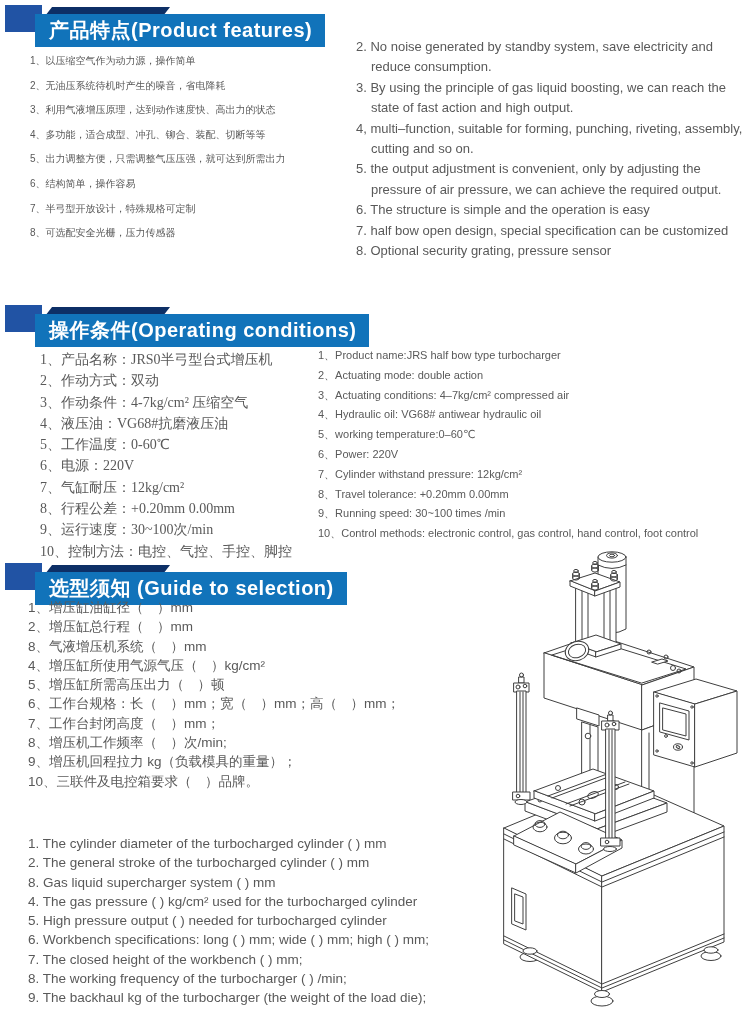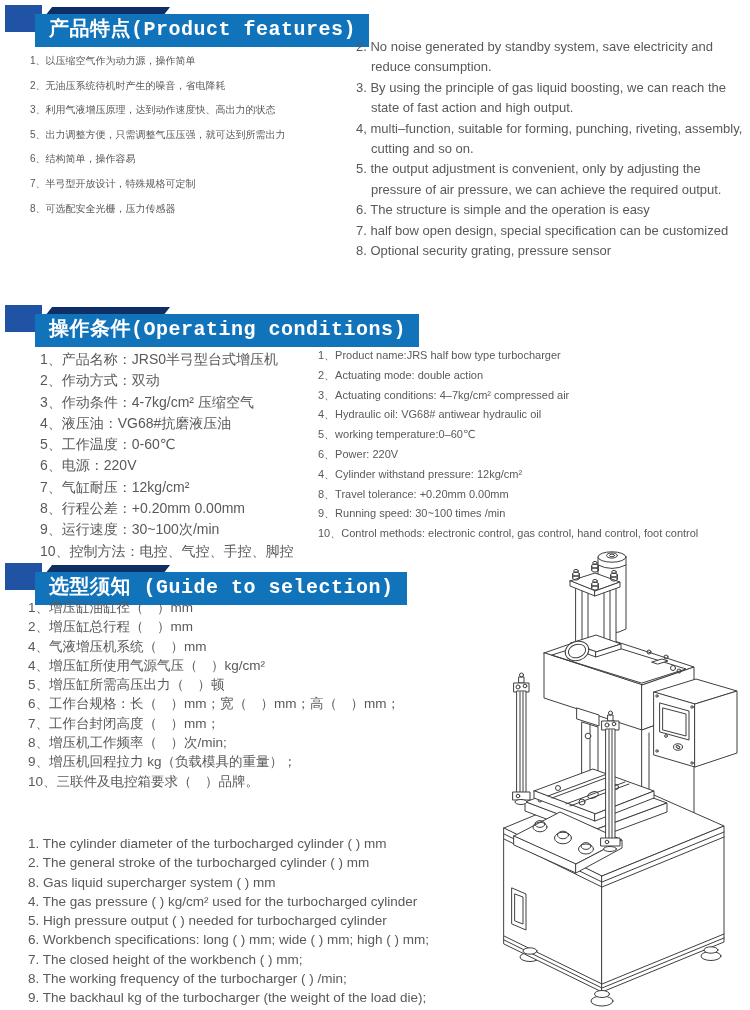--- a/index.html
+++ b/index.html
@@ -5,30 +5,30 @@
   html,body{margin:0;padding:0;background:#fff;}
   .page{position:relative;width:750px;height:1010px;background:#ffffff;overflow:hidden;
         font-family:"Liberation Sans","DejaVu Sans",sans-serif;color:#595959;}
 
   
   .hdr{position:absolute;left:5px;height:46px;}
   .hdr-tab{position:absolute;left:0;top:0;width:37px;height:27px;background:#2153a4;}
   .hdr-fold{position:absolute;left:40px;top:2px;width:118px;height:9px;background:#0d2f66;
             transform:skewX(-38deg);transform-origin:left bottom;}
   .hdr-banner{position:absolute;left:30px;top:9px;background:#1173ba;color:#ffffff;
-              font-family:Liberation Mono, monospace;font-weight:bold;
+              font-family:Liberation Sans, sans-serif;font-weight:bold;
               font-size:20px;line-height:24px;padding:4px 13px 5px 14px;white-space:nowrap;
               letter-spacing:0.5px;}
 
   
   .list{position:absolute;}
   .li{margin:0;}
   .s1cn .li{font-size:10px;line-height:21.6px;margin-bottom:3px;padding-left:32px;text-indent:-32px;}
   .s1en .li{font-size:13px;line-height:20.4px;padding-left:15px;text-indent:-15px;}
-  .s2cn .li{font-size:14px;line-height:21.3px;padding-left:34px;text-indent:-34px;}
+  .s2cn .li{font-size:14px;line-height:21.3px;padding-left:34px;text-indent:-34px;font-family:Liberation Serif, serif;}
   .s2en .li{font-size:11px;line-height:19.8px;padding-left:20px;text-indent:-20px;}
   .s3cn .li{font-size:13.5px;line-height:19.3px;padding-left:30px;text-indent:-30px;}
   .s3en .li{font-size:13.5px;line-height:19.3px;padding-left:19px;text-indent:-19px;}
 
   #s1cn{left:30px;top:50px;width:330px;}
   #s1en{left:356px;top:37px;width:392px;}
   #s2cn{left:40px;top:349px;width:300px;}
   #s2en{left:318px;top:346px;width:432px;}
   #s3cn{left:28px;top:598px;width:420px;}
   #s3en{left:28px;top:834px;width:465px;}
@@ -47,20 +47,21 @@
     <span class="hdr-tab"></span>
     <span class="hdr-fold"></span>
     <span class="hdr-banner">产品特点(Product features)</span>
   </div>
 
   <div id="s1cn" class="list s1cn">
 
   <div class="li">1、以压缩空气作为动力源，操作简单</div>
       <div class="li">2、无油压系统待机时产生的噪音，省电降耗</div>
       <div class="li">3、利用气液增压原理，达到动作速度快、高出力的状态</div>
+      <div class="li">4、多功能，适合成型、冲孔、铆合、装配、切断等等</div>
       <div class="li">5、出力调整方便，只需调整气压压强，就可达到所需出力</div>
       <div class="li">6、结构简单，操作容易</div>
       <div class="li">7、半弓型开放设计，特殊规格可定制</div>
       <div class="li">8、可选配安全光栅，压力传感器</div>
     </div>
   <div id="s1en" class="list s1en">
 
       <div class="li">2. No noise generated by standby system, save electricity and reduce consumption.</div>
       <div class="li">3. By using the principle of gas liquid boosting, we can reach the state of fast action and high output.</div>
       <div class="li">4, multi–function, suitable for forming, punching, riveting, assembly, cutting and so on.</div>
@@ -90,37 +91,37 @@
       <div class="li">10、控制方法：电控、气控、手控、脚控</div>
     </div>
   <div id="s2en" class="list s2en">
 
   <div class="li">1、Product name:JRS half bow type turbocharger</div>
       <div class="li">2、Actuating mode: double action</div>
       <div class="li">3、Actuating conditions: 4–7kg/cm² compressed air</div>
       <div class="li">4、Hydraulic oil: VG68# antiwear hydraulic oil</div>
       <div class="li">5、working temperature:0–60℃</div>
       <div class="li">6、Power: 220V</div>
-      <div class="li">4、Cylinder withstand pressure: 12kg/cm²</div>
+      <div class="li">7、Cylinder withstand pressure: 12kg/cm²</div>
       <div class="li">8、Travel tolerance: +0.20mm 0.00mm</div>
       <div class="li">9、Running speed: 30~100 times /min</div>
       <div class="li">10、Control methods: electronic control, gas control, hand control, foot control</div>
     </div>
 
   <div class="hdr" style="top:563px">
     <span class="hdr-tab"></span>
     <span class="hdr-fold"></span>
     <span class="hdr-banner">选型须知 (Guide to selection)</span>
   </div>
 
   <div id="s3cn" class="list s3cn">
 
   <div class="li">1、增压缸油缸径（　）mm</div>
       <div class="li">2、增压缸总行程（　）mm</div>
-      <div class="li">4、气液增压机系统（　）mm</div>
+      <div class="li">8、气液增压机系统（　）mm</div>
       <div class="li">4、增压缸所使用气源气压（　）kg/cm²</div>
       <div class="li">5、增压缸所需高压出力（　）顿</div>
       <div class="li">6、工作台规格：长（　）mm；宽（　）mm；高（　）mm；</div>
       <div class="li">7、工作台封闭高度（　）mm；</div>
       <div class="li">8、增压机工作频率（　）次/min;</div>
       <div class="li">9、增压机回程拉力 kg（负载模具的重量）；</div>
       <div class="li">10、三联件及电控箱要求（　）品牌。</div>
     </div>
   <div id="s3en" class="list s3en">
 

